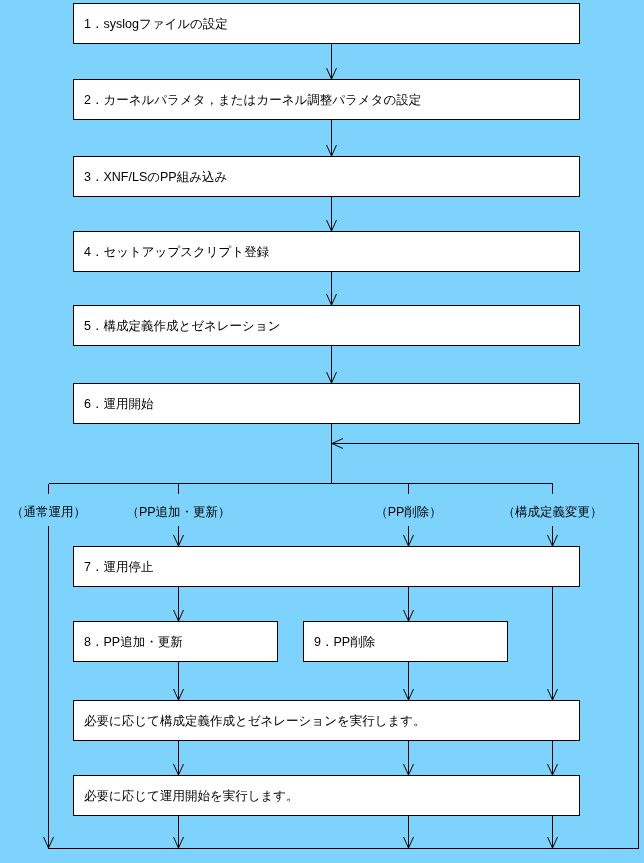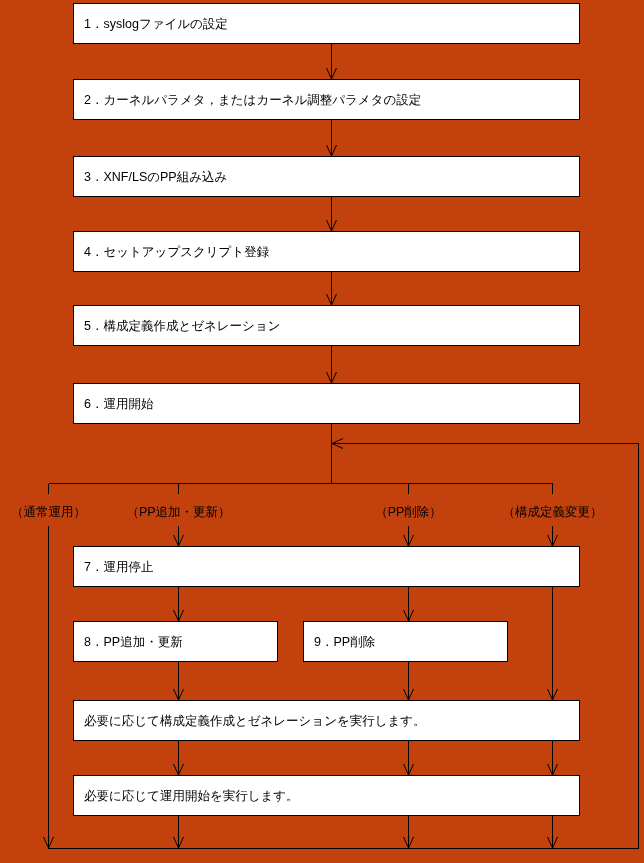--- a/index.html
+++ b/index.html
@@ -10,21 +10,21 @@
   body {
     width: 644px;
     height: 863px;
     font-family: "Liberation Sans", sans-serif;
     overflow: hidden;
   }
   #flowchart-root {
     position: relative;
     width: 644px;
     height: 863px;
-    background: #c2410c;
+    background: #7dd3fc;
   }
   svg#flow-svg {
     position: absolute;
     left: 0;
     top: 0;
     width: 644px;
     height: 863px;
     display: block;
   }
   .box-rect {

